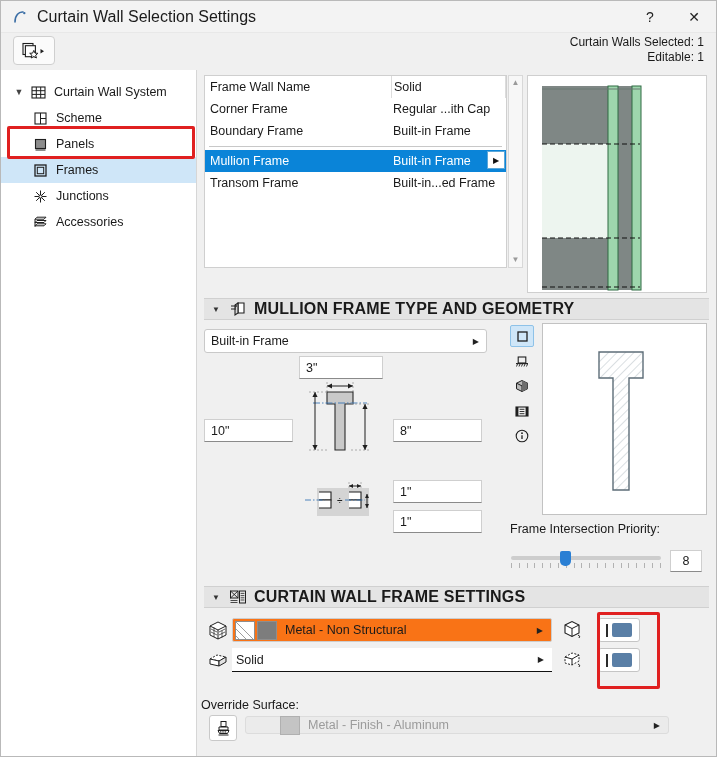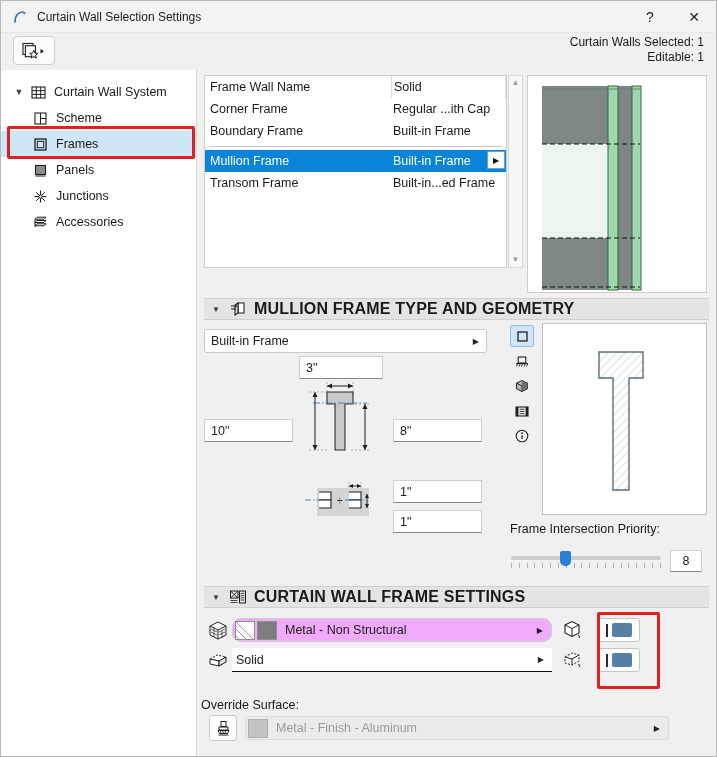--- a/index.html
+++ b/index.html
@@ -24,21 +24,21 @@
   .titlebar{
     height:31px;background:#f3f3f3;
     display:flex;align-items:center;
     border-bottom:1px solid #e8e8e8;
     position:relative;
   }
   .title-ico{
     width:18px;height:18px;margin-left:10px;margin-right:8px;
     display:flex;align-items:center;justify-content:center;
   }
-  .title-text{font-size:12px;color:#1b1b1b;}
+  .title-text{font-size:16px;color:#1b1b1b;}
   .title-btns{position:absolute;right:0;top:0;height:31px;display:flex;}
   .tbtn{width:44px;height:31px;display:flex;align-items:center;justify-content:center;font-size:14px;color:#222;}
 
   
   .toolstrip{
     height:38px;position:relative;background:#f0f0f0;
   }
   .fav-btn{
     position:absolute;left:12px;top:3px;
     width:40px;height:27px;
@@ -173,21 +173,21 @@
   .numbox{
     position:absolute;background:#fff;border:1px solid #cfcfcf;border-bottom:1px solid #8a8a8a;
     height:22px;display:flex;align-items:center;justify-content:center;font-size:12.5px;
     box-sizing:border-box;
   }
 
   
   .mrow{position:absolute;display:flex;align-items:center;}
   .mico{width:28px;display:flex;align-items:center;justify-content:center;}
   .mcombo{
-    position:relative;background:#f0abfc;border:1px solid #cdcdcd;border-radius:9px;
+    position:relative;background:#f97316;border:1px solid #cdcdcd;border-radius:2px;
     height:24px;display:flex;align-items:center;box-sizing:border-box;
   }
   .mcombo.underline{border:none;border-bottom:1.5px solid #111;border-radius:0;background:#fff;}
   .sw{width:20px;height:19px;border:1px solid #8e8e8e;box-sizing:border-box;margin-left:2px;}
   .sw.hatch{
     background:
       repeating-linear-gradient(45deg,#fff 0 2px,#9d9d9d 2px 2.6px,#fff 2.6px 5px);
   }
   .sw.gray{background:#7d7d7d;}
   .mlabel{margin-left:8px;font-size:12.5px;}
@@ -200,21 +200,21 @@
   .togbtn .bar{width:2px;height:13px;background:#2b2b2b;}
   .togbtn .blk{width:20px;height:14px;background:#5a7fa6;border-radius:2px;}
 
   .ovr-label{position:absolute;font-size:12.5px;}
   .brush-btn{
     position:absolute;width:28px;height:26px;background:#fff;border:1px solid #c9c9c9;
     border-radius:3px;display:flex;align-items:center;justify-content:center;box-sizing:border-box;
   }
   .disabled-combo{
     position:absolute;background:#ebebeb;border:1px solid #dcdcdc;border-radius:3px;
-    height:24px;display:flex;align-items:center;color:#9b9b9b;box-sizing:border-box;
+    height:18px;display:flex;align-items:center;color:#9b9b9b;box-sizing:border-box;padding-left:32px;
   }
   .disabled-combo .sw{background:#c4c4c4;border-color:#b0b0b0;}
 </style>
 </head>
 <body>
 
 <div class="window">
 
   <div class="titlebar">
     <div class="title-ico">
@@ -267,38 +267,38 @@
         <span class="ticon">
           <svg width="15" height="15" viewBox="0 0 15 15">
             <rect x="2" y="2" width="11" height="11" fill="none" stroke="#1f1f1f" stroke-width="1.1"></rect>
             <line x1="7.5" y1="2" x2="7.5" y2="13" stroke="#1f1f1f" stroke-width="1"></line>
             <line x1="7.5" y1="7.5" x2="13" y2="7.5" stroke="#1f1f1f" stroke-width="1"></line>
           </svg>
         </span>
         <span class="tlabel">Scheme</span>
       </div>
 
+      <div class="tree-row tree-child">
+        <span class="ticon">
+          <svg width="15" height="15" viewBox="0 0 15 15">
+            <rect x="2.5" y="2.5" width="10" height="9" fill="#8c8c8c" stroke="#1f1f1f" stroke-width="1.1"></rect>
+            <line x1="2.5" y1="13" x2="12.5" y2="13" stroke="#1f1f1f" stroke-width="1"></line>
+          </svg>
+        </span>
+        <span class="tlabel">Panels</span>
+      </div>
+
       <div class="tree-row tree-child selected">
         <span class="ticon">
           <svg width="15" height="15" viewBox="0 0 15 15">
             <rect x="2" y="2" width="11" height="11" fill="none" stroke="#1f1f1f" stroke-width="1.3"></rect>
             <rect x="4.3" y="4.3" width="6.4" height="6.4" fill="none" stroke="#1f1f1f" stroke-width="1"></rect>
           </svg>
         </span>
         <span class="tlabel">Frames</span>
-      </div>
-
-      <div class="tree-row tree-child">
-        <span class="ticon">
-          <svg width="15" height="15" viewBox="0 0 15 15">
-            <rect x="2.5" y="2.5" width="10" height="9" fill="#8c8c8c" stroke="#1f1f1f" stroke-width="1.1"></rect>
-            <line x1="2.5" y1="13" x2="12.5" y2="13" stroke="#1f1f1f" stroke-width="1"></line>
-          </svg>
-        </span>
-        <span class="tlabel">Panels</span>
       </div>
 
       <div class="tree-row tree-child">
         <span class="ticon">
           <svg width="15" height="15" viewBox="0 0 15 15">
             <g stroke="#1f1f1f" stroke-width="1">
               <line x1="7.5" y1="1.5" x2="7.5" y2="13.5"></line>
               <line x1="1.5" y1="7.5" x2="13.5" y2="7.5"></line>
               <line x1="3.2" y1="3.2" x2="11.8" y2="11.8"></line>
               <line x1="11.8" y1="3.2" x2="3.2" y2="11.8"></line>

